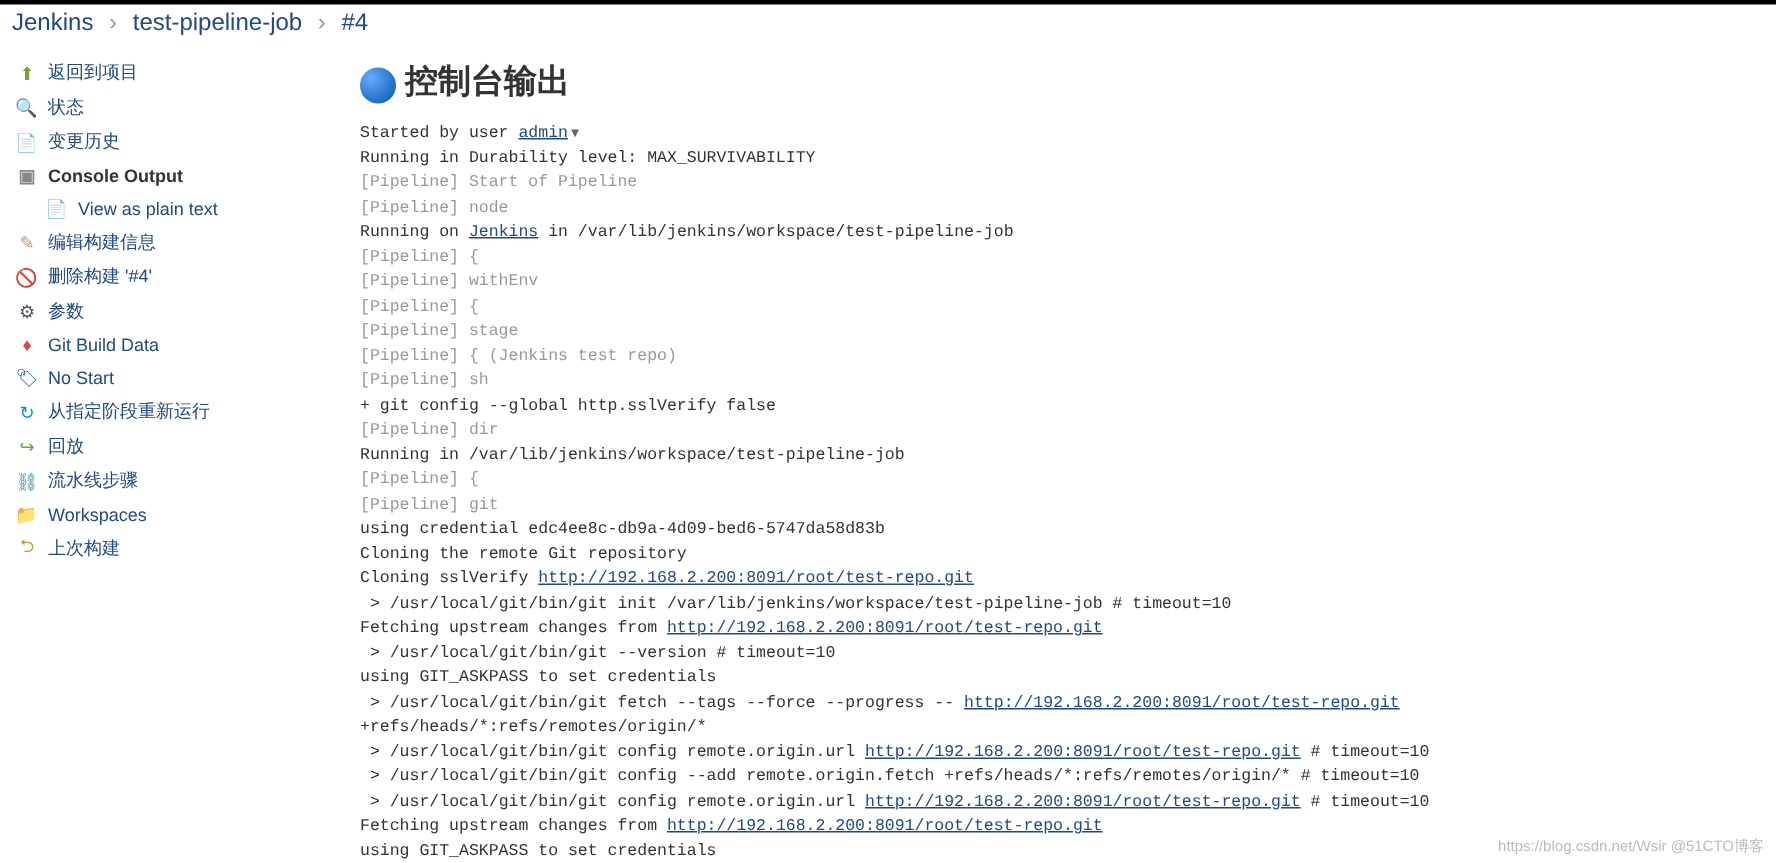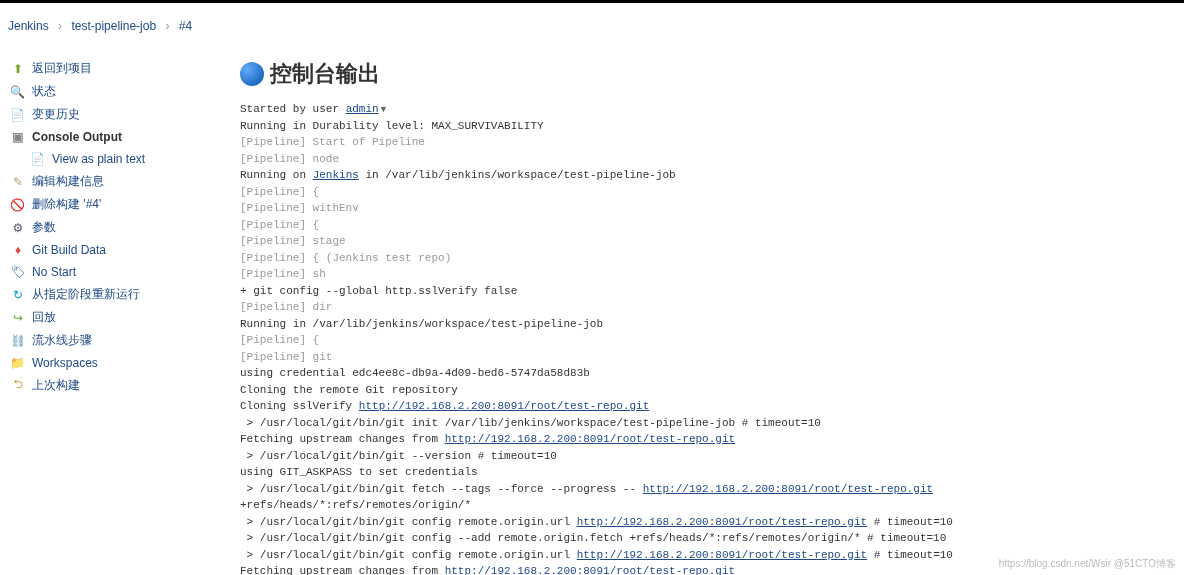--- a/index.html
+++ b/index.html
@@ -1,28 +1,28 @@
 <!DOCTYPE html>
 <html><head>
 <meta charset="utf-8">
 <style>
 * { box-sizing: border-box; margin: 0; padding: 0; }
 body { font-family: Helvetica, Arial, sans-serif; font-size: 12px; color: #333; background: #fff; }
 .topbar { height: 3px; background: #000; }
-.breadcrumb { padding: 16px 8px; font-size: 12px; color: #666; }
+.breadcrumb { padding: 4px 8px; font-size: 16px; color: #666; }
 .breadcrumb a { color: #204a87; text-decoration: none; }
 .breadcrumb .sep { color: #999; margin: 0 6px; }
 .layout { display: flex; }
 .sidebar { width: 220px; padding: 8px 0; }
 .side-item { display: flex; align-items: center; gap: 6px; padding: 3px 10px; color: #204a87; text-decoration: none; cursor: pointer; font-size: 12px; }
 .side-item.active { font-weight: bold; color: #333; }
 .side-sub { padding-left: 30px; }
 .icon { width: 16px; height: 16px; display: inline-flex; align-items: center; justify-content: center; font-size: 12px; }
 .main { flex: 1; padding: 10px 20px; }
-.page-title { display: flex; align-items: center; gap: 6px; margin-bottom: 12px; }
+.page-title { display: flex; align-items: flex-end; gap: 6px; margin-bottom: 12px; }
 .page-title h1 { font-size: 22px; font-weight: bold; }
 .ball { width: 24px; height: 24px; border-radius: 50%; background: radial-gradient(circle at 30% 30%, #6af, #05a); }
 .console { font-family: "Courier New", monospace; font-size: 11px; line-height: 1.5; white-space: pre-wrap; color: #333; }
 .console .grey { color: #999; }
 .console a { color: #204a87; text-decoration: underline; }
 .watermark { position: fixed; bottom: 4px; right: 8px; font-size: 10px; color: #bbb; }
 .chev { font-size: 9px; margin-left: 2px; color: #666; }
 
 
 .i-up { color:#7aa529;} .i-search{color:#6aa;} .i-doc{color:#aaa;} .i-term{color:#888;}

